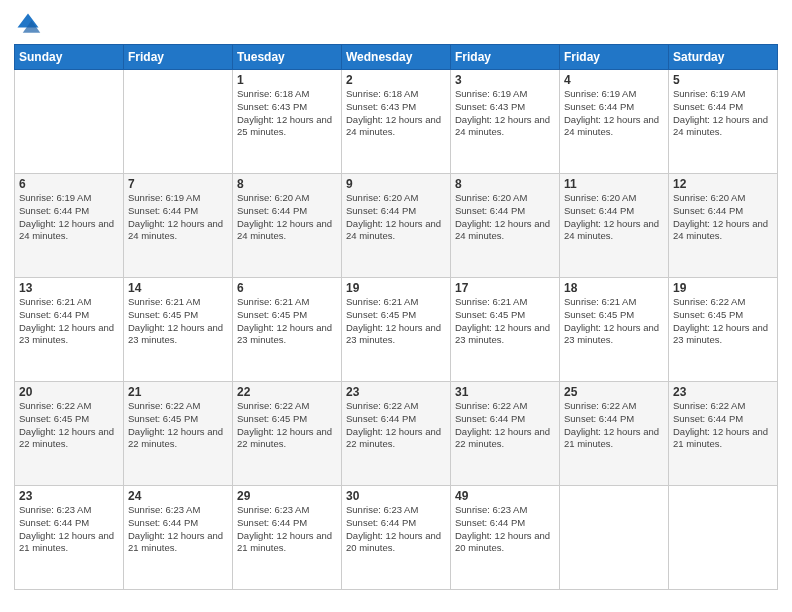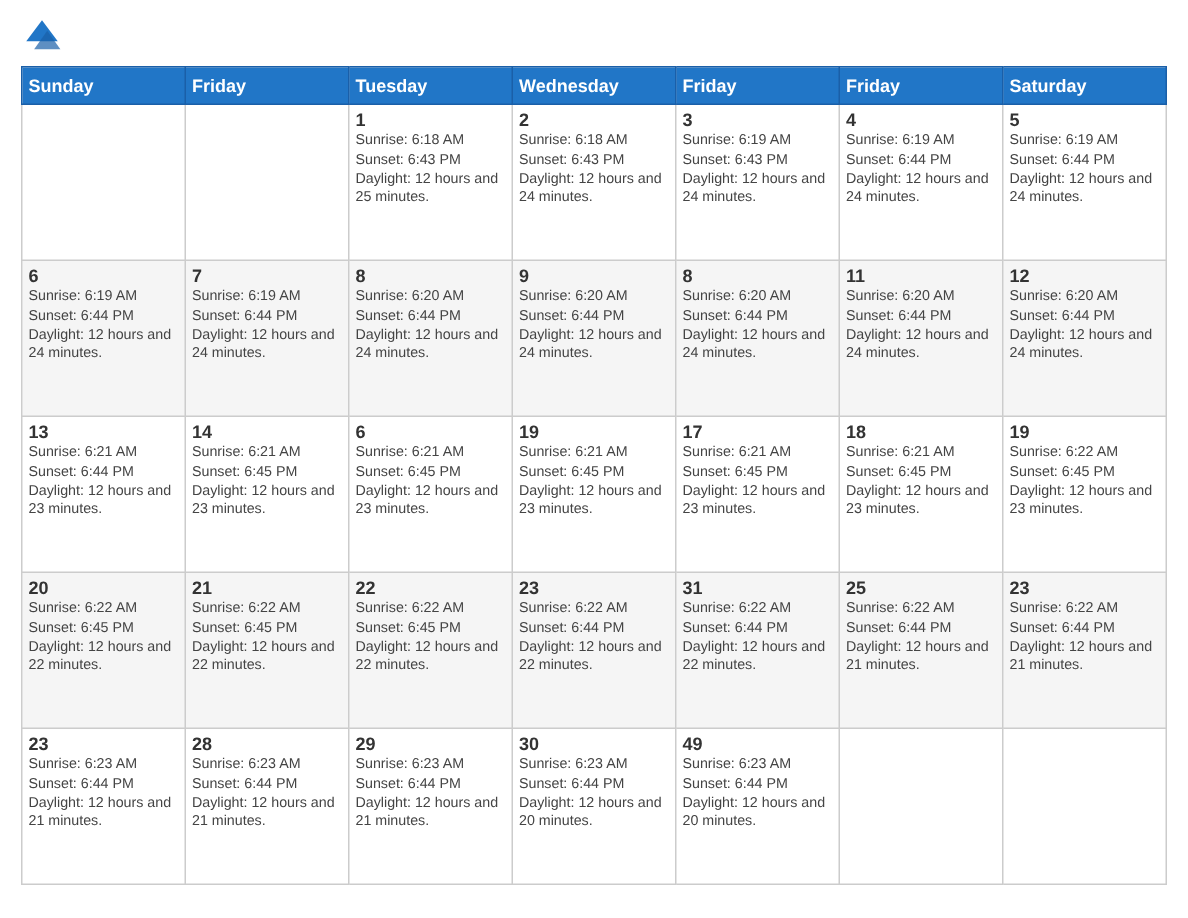--- a/index.html
+++ b/index.html
@@ -299,21 +299,21 @@
           </td>
         </tr>
         <tr>
           <td>
             <span class="day-number">23</span>
             <div class="day-info" style="white-space: pre-line;">Sunrise: 6:23 AM
 Sunset: 6:44 PM
 Daylight: 12 hours and 21 minutes.</div>
           </td>
           <td>
-            <span class="day-number">28</span>
+            <span class="day-number">24</span>
             <div class="day-info" style="white-space: pre-line;">Sunrise: 6:23 AM
 Sunset: 6:44 PM
 Daylight: 12 hours and 21 minutes.</div>
           </td>
           <td>
             <span class="day-number">29</span>
             <div class="day-info" style="white-space: pre-line;">Sunrise: 6:23 AM
 Sunset: 6:44 PM
 Daylight: 12 hours and 21 minutes.</div>
           </td>

